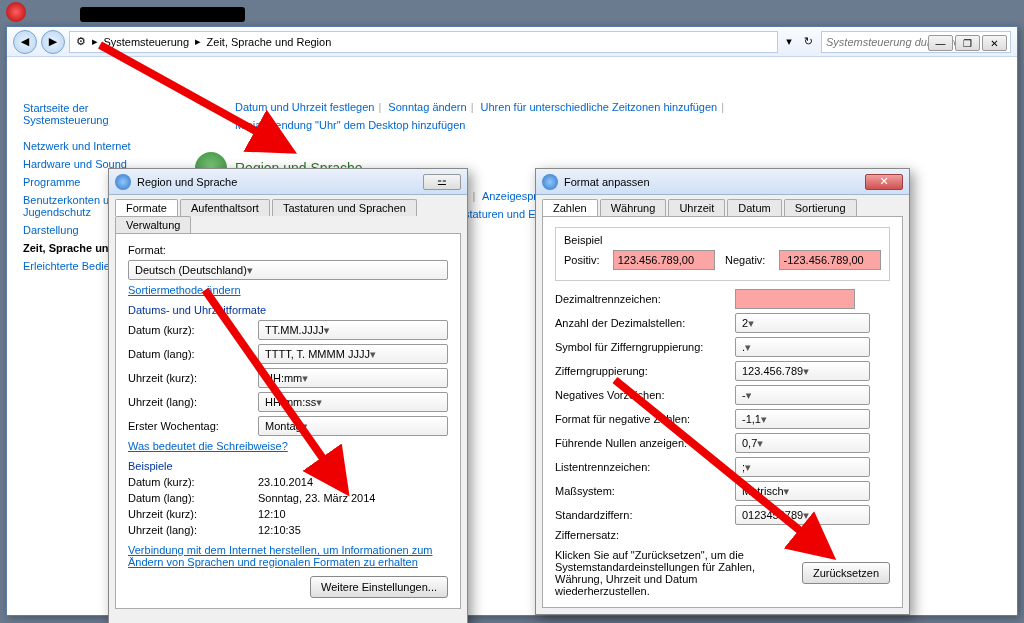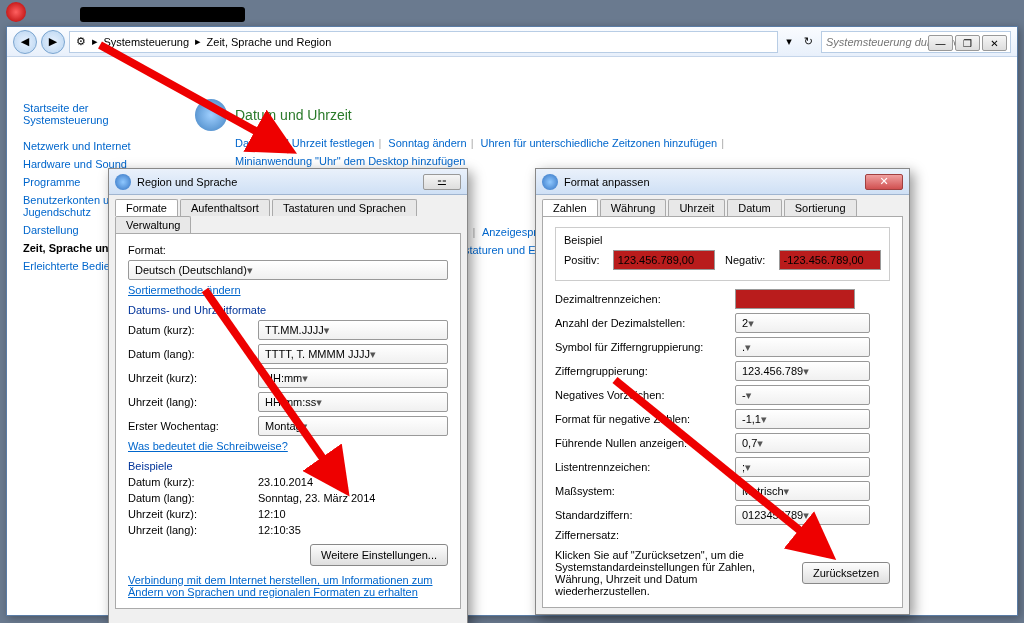--- a/index.html
+++ b/index.html
@@ -38,21 +38,21 @@
 .row label{width:130px}
 .row .val{flex:1}
 .combo{flex:1;height:20px;background:linear-gradient(#fff,#f0f0f0);border:1px solid #999;border-radius:2px;display:flex;align-items:center;padding:0 4px 0 6px;justify-content:flex-start;cursor:pointer}
 .combo::after{content:"▾";color:#555}
 .combo.sm{width:135px;flex:none}
 .link{color:#0066cc;text-decoration:underline;cursor:pointer}
 .group-h{margin:8px 0 4px 0;color:#003399}
 .btn{height:22px;padding:0 10px;background:linear-gradient(#fdfdfd,#dfdfdf);border:1px solid #888;border-radius:3px;cursor:pointer;display:inline-flex;align-items:center}
 .btnbar{display:flex;justify-content:flex-end;gap:6px;padding:8px 10px;background:#f0f0f0}
 .fieldset{border:1px solid #ccc;padding:6px 8px;margin-bottom:8px}
-.tbox{height:20px;border:1px solid #999;padding:4px 4px;background:#b91c1c;display:flex;align-items:center}
+.tbox{height:20px;border:1px solid #999;padding:4px 4px;background:#fca5a5;display:flex;align-items:center}
 .arrow{position:absolute;pointer-events:none;z-index:1000}
 .arrow-line{stroke:#e00;stroke-width:8;fill:none}
 .arrow-head{fill:#e00}
 .censor{position:absolute;top:7px;left:80px;width:165px;height:15px;background:#000;border-radius:3px}
 </style>
 </head>
 <body>
 
 <div class="window" style="left:6px;top:26px;width:1012px;height:590px">
   <div class="winbtns">
@@ -81,24 +81,20 @@
       <a>Netzwerk und Internet</a>
       <a>Hardware und Sound</a>
       <a>Programme</a>
       <a>Benutzerkonten und Jugendschutz</a>
       <a>Darstellung</a>
       <a class="active">Zeit, Sprache und Region</a>
       <a>Erleichterte Bedienung</a>
     </div>
     <div class="main">
       <div class="cat">
-        <div class="cat-head">
-          <div class="cat-icon time"></div>
-          <a class="cat-title">Datum und Uhrzeit</a>
-        </div>
         <div class="cat-links">
           <a>Datum und Uhrzeit festlegen</a><span class="sep">|</span>
           <a>Sonntag ändern</a><span class="sep">|</span>
           <a>Uhren für unterschiedliche Zeitzonen hinzufügen</a><span class="sep">|</span><br>
           <a>Minianwendung "Uhr" dem Desktop hinzufügen</a>
         </div>
       </div>
       <div class="cat">
         <div class="cat-head">
           <div class="cat-icon"></div>
@@ -180,24 +176,24 @@
         </div>
         <div class="row">
           <label>Uhrzeit (kurz):</label>
           <span class="val">12:10</span>
         </div>
         <div class="row">
           <label>Uhrzeit (lang):</label>
           <span class="val">12:10:35</span>
         </div>
       </div>
+    <div style="margin-top:8px"><a class="link">Verbindung mit dem Internet herstellen, um Informationen zum Ändern von Sprachen und regionalen Formaten zu erhalten</a></div>
     <div style="text-align:right;margin-top:8px">
       <span class="btn">Weitere Einstellungen...</span>
     </div>
-    <div style="margin-top:8px"><a class="link">Verbindung mit dem Internet herstellen, um Informationen zum Ändern von Sprachen und regionalen Formaten zu erhalten</a></div>
   </div>
   <div class="btnbar">
     
     
     
   </div>
 </div>
 
 <div class="dlg" style="left:535px;top:168px;width:375px">
   <div class="dlg-title">

